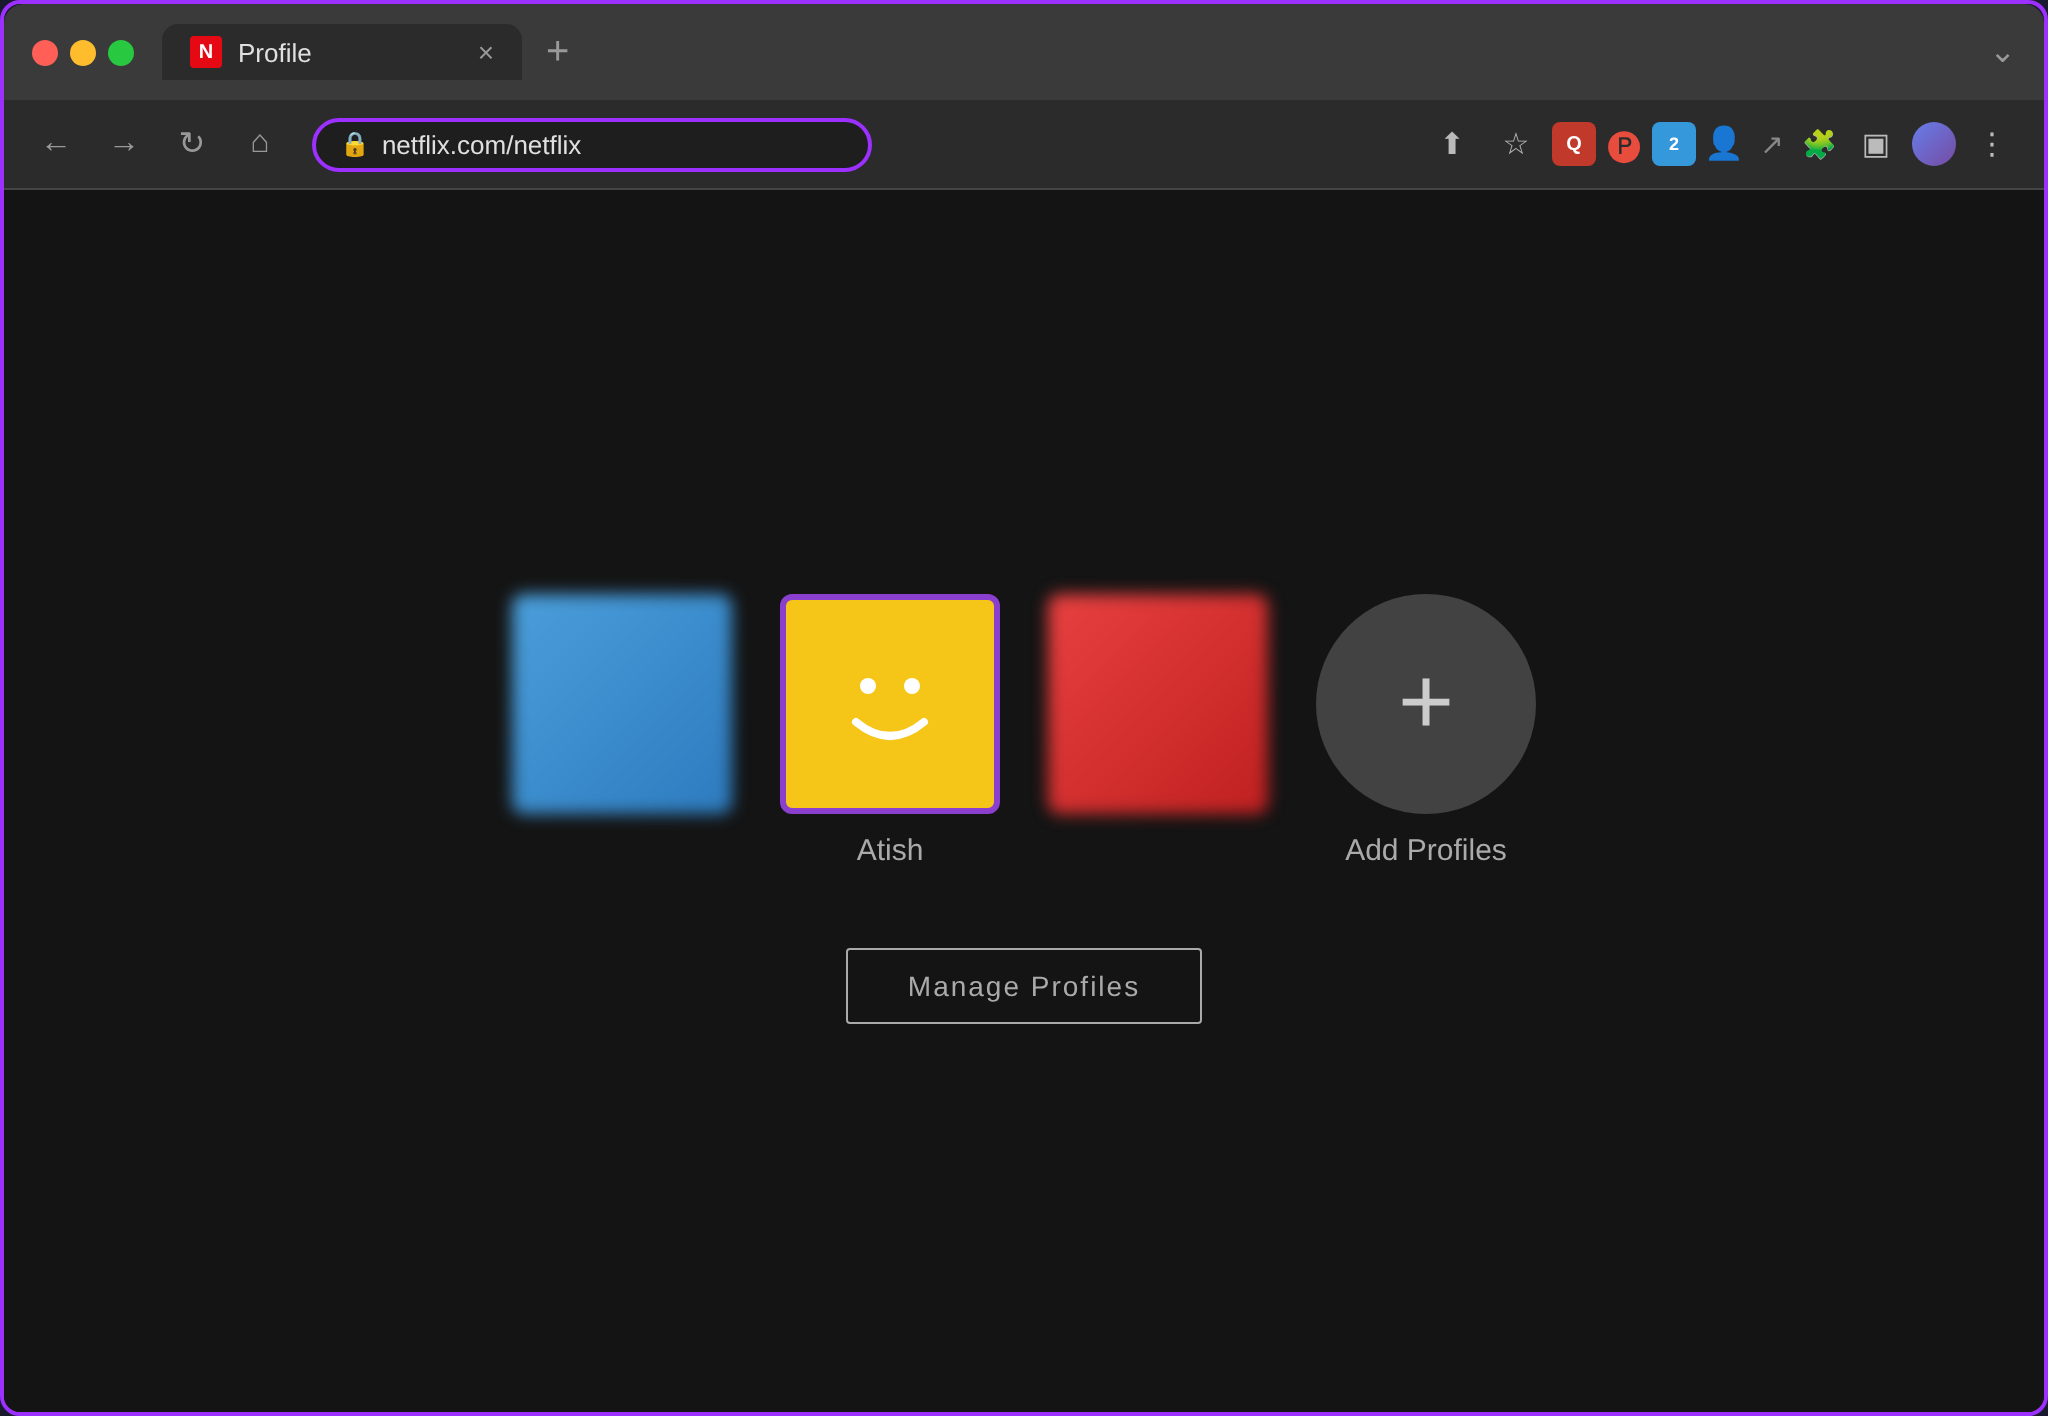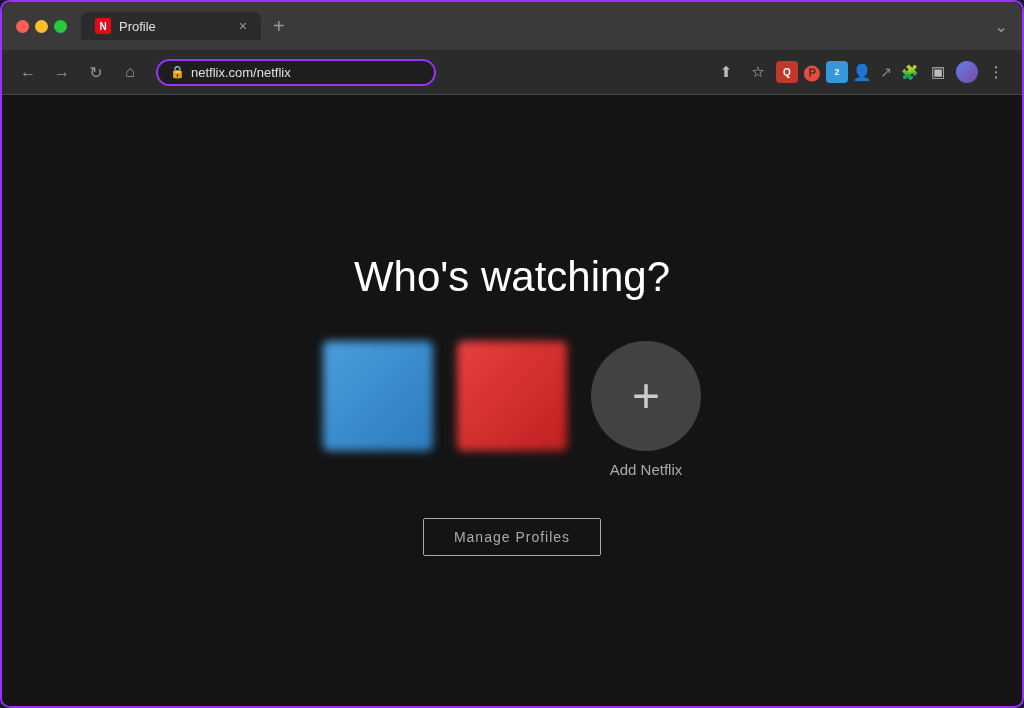--- a/index.html
+++ b/index.html
@@ -314,40 +314,53 @@
       <div class="ext-icon" style="color:#888; font-size:14px;">↗</div>
       <div class="ext-icon" style="color:#888; font-size:14px;">🧩</div>
       <div class="nav-action-btn">▣</div>
       <div class="profile-avatar"></div>
       <div class="nav-action-btn">⋮</div>
     </div>
   </div>
 
   <div class="netflix-content">
 
-    <h1 class="who-watching-title">Who's watching?</h1>
 
     <div class="profiles-container">
 
       <div class="profile-item">
         <div class="profile-avatar-box blue"></div>
         <span class="profile-name"></span>
       </div>
 
+      <div class="profile-item">
+        <div class="profile-avatar-box yellow" style="border: 3px solid #8b3fce; overflow:hidden;">
+          <div class="smiley-face">
+            <svg class="smiley-svg" viewBox="0 0 70 70">
+
+              <circle cx="24" cy="26" r="4" fill="white"></circle>
+              <circle cx="46" cy="26" r="4" fill="white"></circle>
+
+              <path d="M18 44 Q35 58 52 44" stroke="white" stroke-width="4" fill="none" stroke-linecap="round"></path>
+            </svg>
+          </div>
+        </div>
+        <span class="profile-name">Atish</span>
+      </div>
 
       <div class="profile-item">
         <div class="profile-avatar-box red"></div>
         <span class="profile-name"></span>
       </div>
 
       <div class="profile-item">
         <div class="add-profile-circle">
           <span class="add-icon">+</span>
         </div>
-        <span class="profile-name">Add Netflix</span>
+        <span class="profile-name">Add Profiles</span>
       </div>
 
     </div>
 
     <button class="manage-profiles-btn">Manage Profiles</button>
 
   </div>
 
 </div>
 

